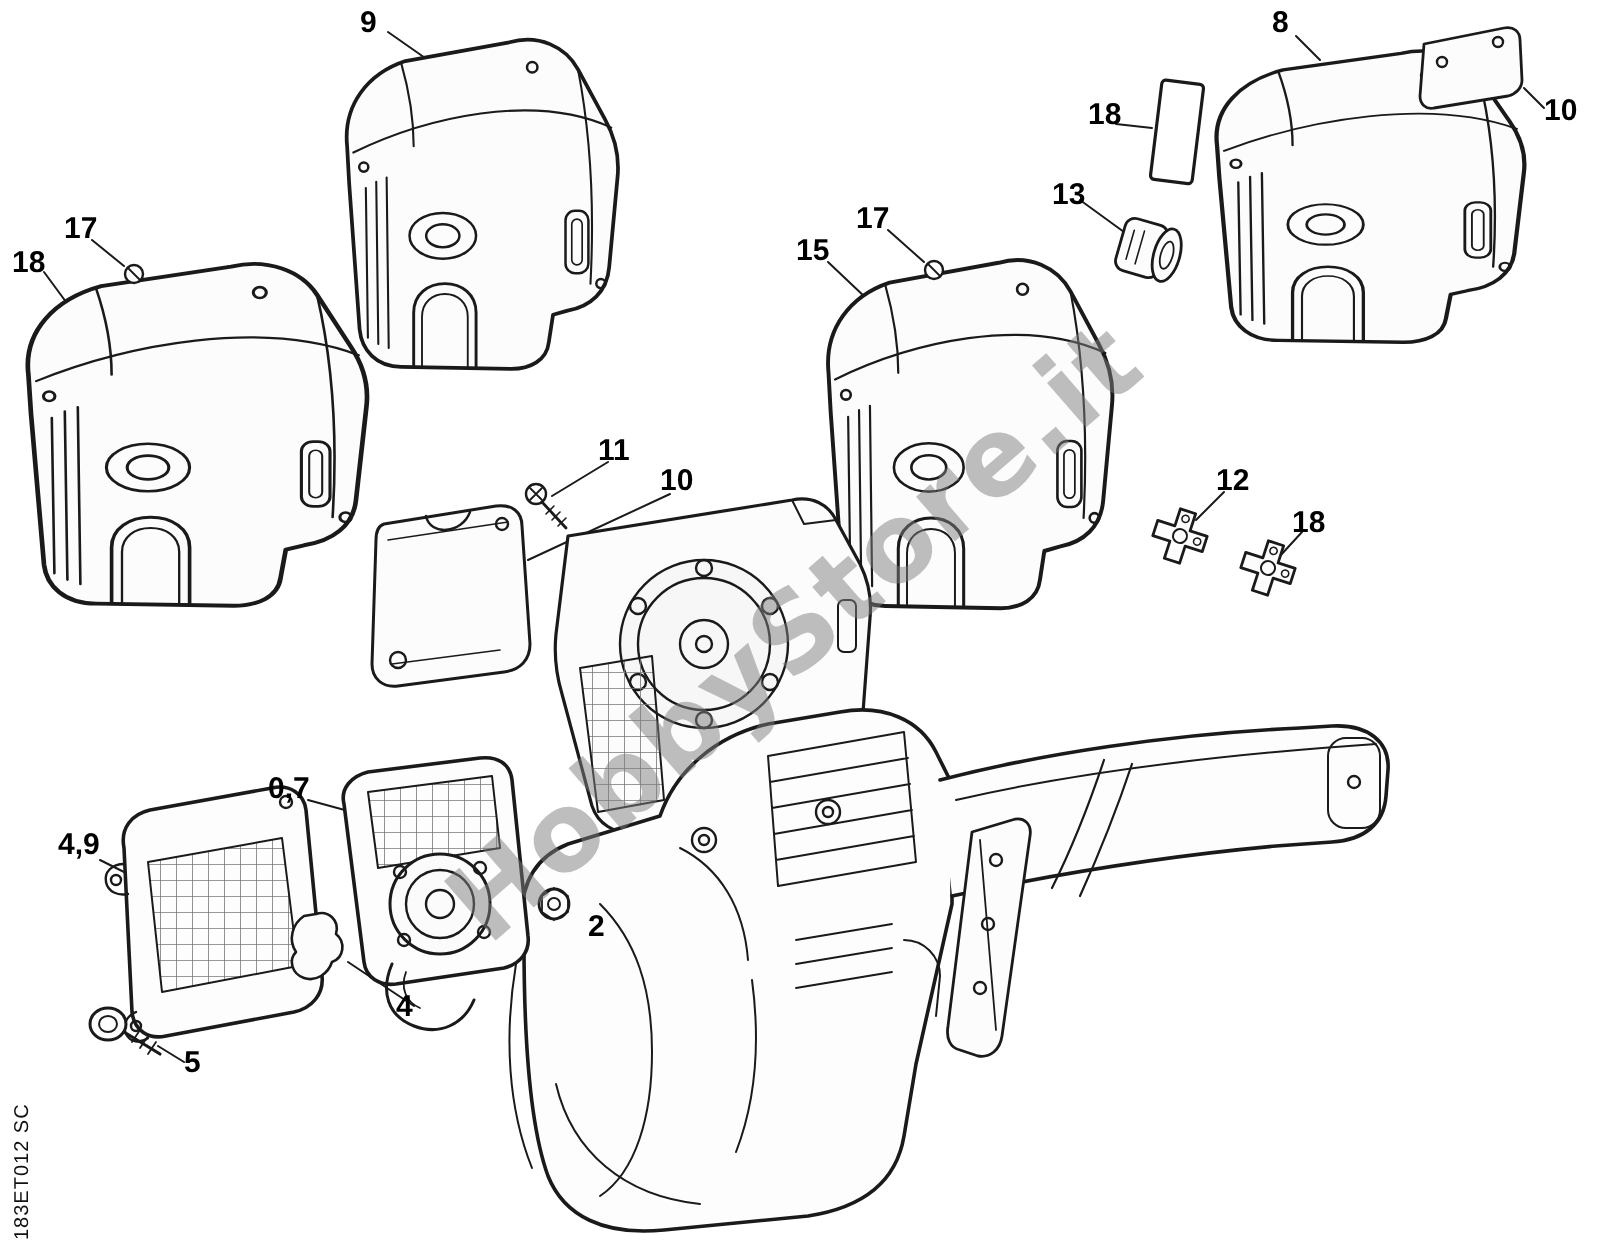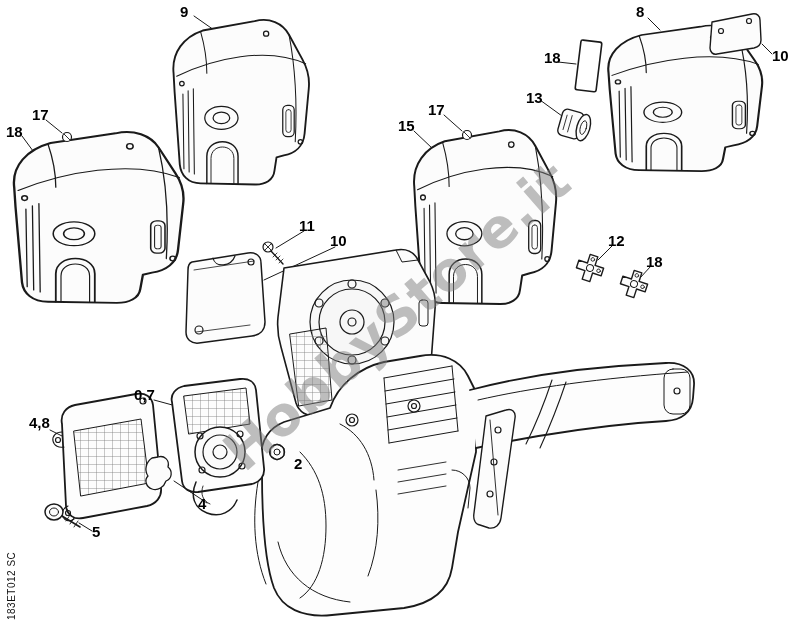--- a/index.html
+++ b/index.html
@@ -222,21 +222,21 @@
   <div class="lbl" style="left:526px;top:90px">13</div>
   <div class="lbl" style="left:32px;top:107px">17</div>
   <div class="lbl" style="left:6px;top:124px">18</div>
   <div class="lbl" style="left:428px;top:102px">17</div>
   <div class="lbl" style="left:398px;top:118px">15</div>
   <div class="lbl" style="left:299px;top:218px">11</div>
   <div class="lbl" style="left:330px;top:233px">10</div>
   <div class="lbl" style="left:608px;top:233px">12</div>
   <div class="lbl" style="left:646px;top:254px">18</div>
   <div class="lbl" style="left:134px;top:387px">0,7</div>
-  <div class="lbl" style="left:29px;top:415px">4,8</div>
+  <div class="lbl" style="left:29px;top:415px">4,9</div>
   <div class="lbl" style="left:294px;top:456px">2</div>
   <div class="lbl" style="left:198px;top:496px">4</div>
   <div class="lbl" style="left:92px;top:524px">5</div>
 
   <div class="watermark">HobbyStore.it</div>
   <div class="doccode">183ET012 SC</div>
 
 </div>
 
 </body></html>

